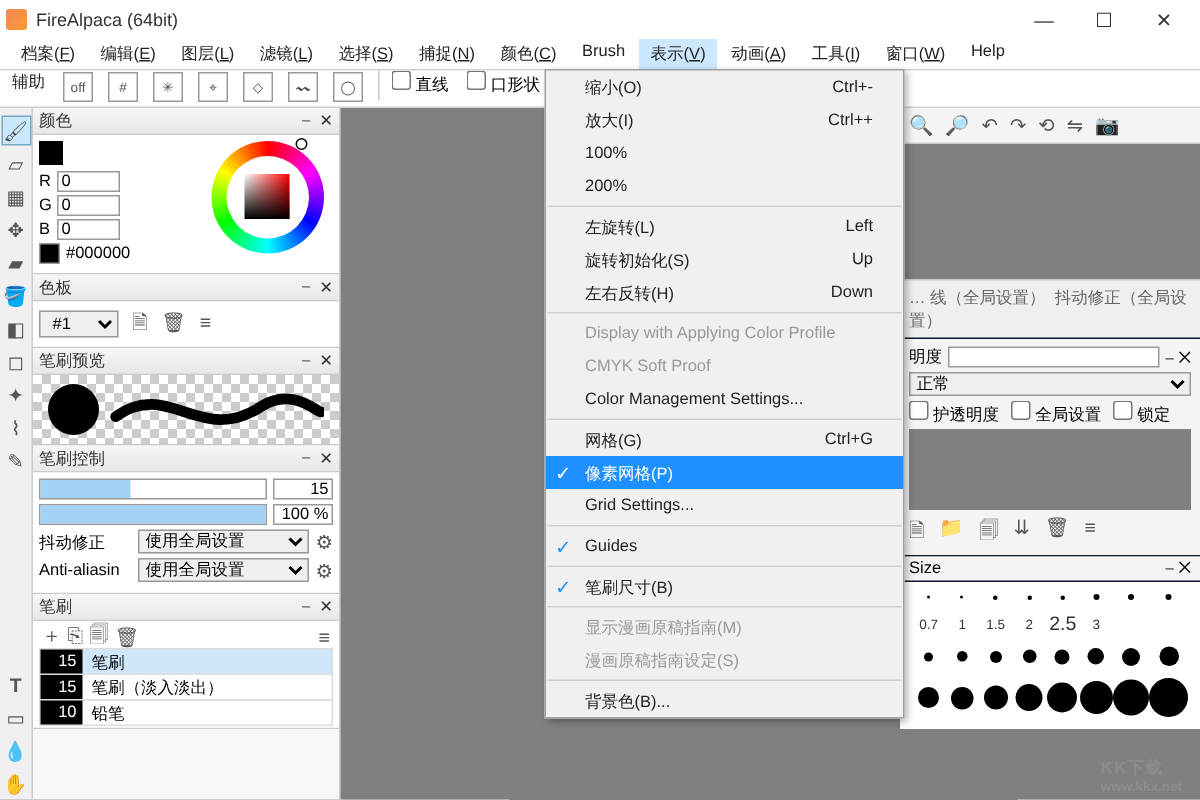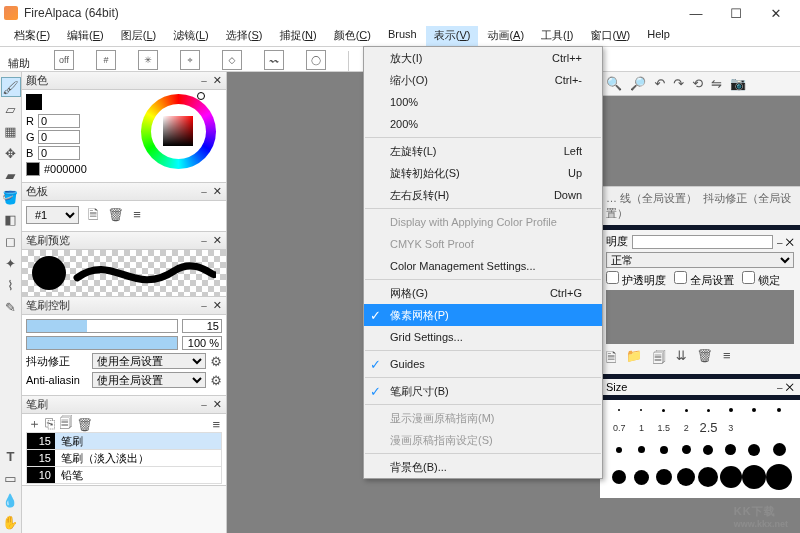--- a/index.html
+++ b/index.html
@@ -9,21 +9,21 @@
 .titlebar .app-icon { width: 14px; height: 14px; background: linear-gradient(135deg,#e85,#f93); border-radius: 2px; margin-right: 6px;}
 .titlebar .title { color:#333; font-size: 12px; }
 .win-controls { margin-left: auto; display: flex; }
 .win-controls div { width: 40px; height: 26px; display:flex;align-items:center;justify-content:center; color:#333; font-size: 13px;}
 
 .menubar { height: 20px; display: flex; padding: 0 6px; gap:1px;}
 .menubar .menu { padding: 2px 8px; color:#222; }
 .menubar .menu u { text-decoration: underline; }
 .menubar .menu.active { background:#cce8ff; }
 
-.toolbar1 { height: 26px; border:1px solid #d0d0d0; border-left:none; border-right:none; display:flex; align-items:flex-end; padding:0 4px; gap:18px;}
+.toolbar1 { height: 26px; border:1px solid #d0d0d0; border-left:none; border-right:none; display:flex; align-items:flex-start; padding:0 4px; gap:6px;}
 .tbtn { width:24px; height:22px; display:flex;align-items:center;justify-content:center; border:1px solid transparent;}
 .tlabel { padding:0 4px; color:#222;}
 .iconbox{width:20px;height:20px;border:1px solid #999;display:flex;align-items:center;justify-content:center;font-size:9px;color:#555;}
 .divider{width:1px;height:20px;background:#ccc;margin:0 2px;}
 
 .main { display:flex; height: calc(533px - 26px - 20px - 26px); }
 
 .tool-strip { width:22px; background:#f0f0f0; border-right:1px solid #ccc; display:flex; flex-direction:column; padding-top:4px;}
 .tool-strip .tool { width:20px;height:20px; margin:1px auto; display:flex;align-items:center;justify-content:center; border:1px solid transparent;}
 .tool-strip .tool.active{background:#cce8ff;border-color:#7ab;}
@@ -65,21 +65,21 @@
 .brush-list-hdr{height:16px;display:flex;gap:4px;align-items:center;padding:0 2px;}
 .brush-list{}
 .brush-row{height:18px;display:flex;align-items:center;border:1px solid #ddd;margin-bottom:-1px;}
 .brush-row.sel{background:#cfe6fb;}
 .brush-row .sz{width:28px;text-align:right;padding-right:4px;background:#000;color:#fff;height:16px;line-height:16px;}
 .brush-row .nm{padding-left:6px;}
 
 .canvas-area{flex:1;background:#808080;position:relative;}
 .right-bits{position:absolute;right:0;top:0;width:200px;}
 .rtoolbar{height:24px;border-bottom:1px solid #ccc;background:#f4f4f4;display:flex;align-items:center;gap:8px;padding:0 6px;}
-.rsection{background:#f4f4f4;border-bottom:5px solid #0f172a;padding:4px 6px;}
+.rsection{background:#f4f4f4;border-bottom:1px solid #0f172a;padding:4px 6px;}
 .rlabel{color:#666;}
 .darkbox{background:#808080;height:54px;margin-top:2px;}
 .dot-grid{background:#fff;padding:8px;display:grid;grid-template-columns:repeat(8,1fr);gap:0;row-gap:8px;justify-items:center;align-items:center;}
 .bdot{background:#000;border-radius:50%;}
 
 .dropdown { position:absolute; top:46px; left:363px; width:240px; background:#f0f0f0; border:1px solid #a0a0a0; box-shadow:2px 2px 5px rgba(0,0,0,.3); z-index:100;}
 .dd-item{height:22px;display:flex;align-items:center;padding:0 20px 0 26px;position:relative;color:#222;}
 .dd-item.highlight{background:#1e90ff;color:#fff;}
 .dd-item.disabled{color:#999;}
 .dd-item .sc{margin-left:auto;font-size:11px;}
@@ -412,26 +412,26 @@
           <div class="bdot" style="width: 24px; height: 24px;"></div>
           <div class="bdot" style="width: 26px; height: 26px;"></div>
         </div>
     </div>
     <div class="watermark"><span>KK下载</span><span class="sub">www.kkx.net</span></div>
   </div>
 </div>
 
 <div class="dropdown" id="dropdown">
     <div class="dd-item">
+      <span>缩小(O)</span>
+      <span class="sc">Ctrl+-</span>
+    </div>
+    <div class="dd-item">
       <span>放大(I)</span>
       <span class="sc">Ctrl++</span>
-    </div>
-    <div class="dd-item">
-      <span>缩小(O)</span>
-      <span class="sc">Ctrl+-</span>
     </div>
     <div class="dd-item">
       <span>100%</span>
     </div>
     <div class="dd-item">
       <span>200%</span>
     </div>
     <div class="dd-sep"></div>
     <div class="dd-item">
       <span>左旋转(L)</span>

